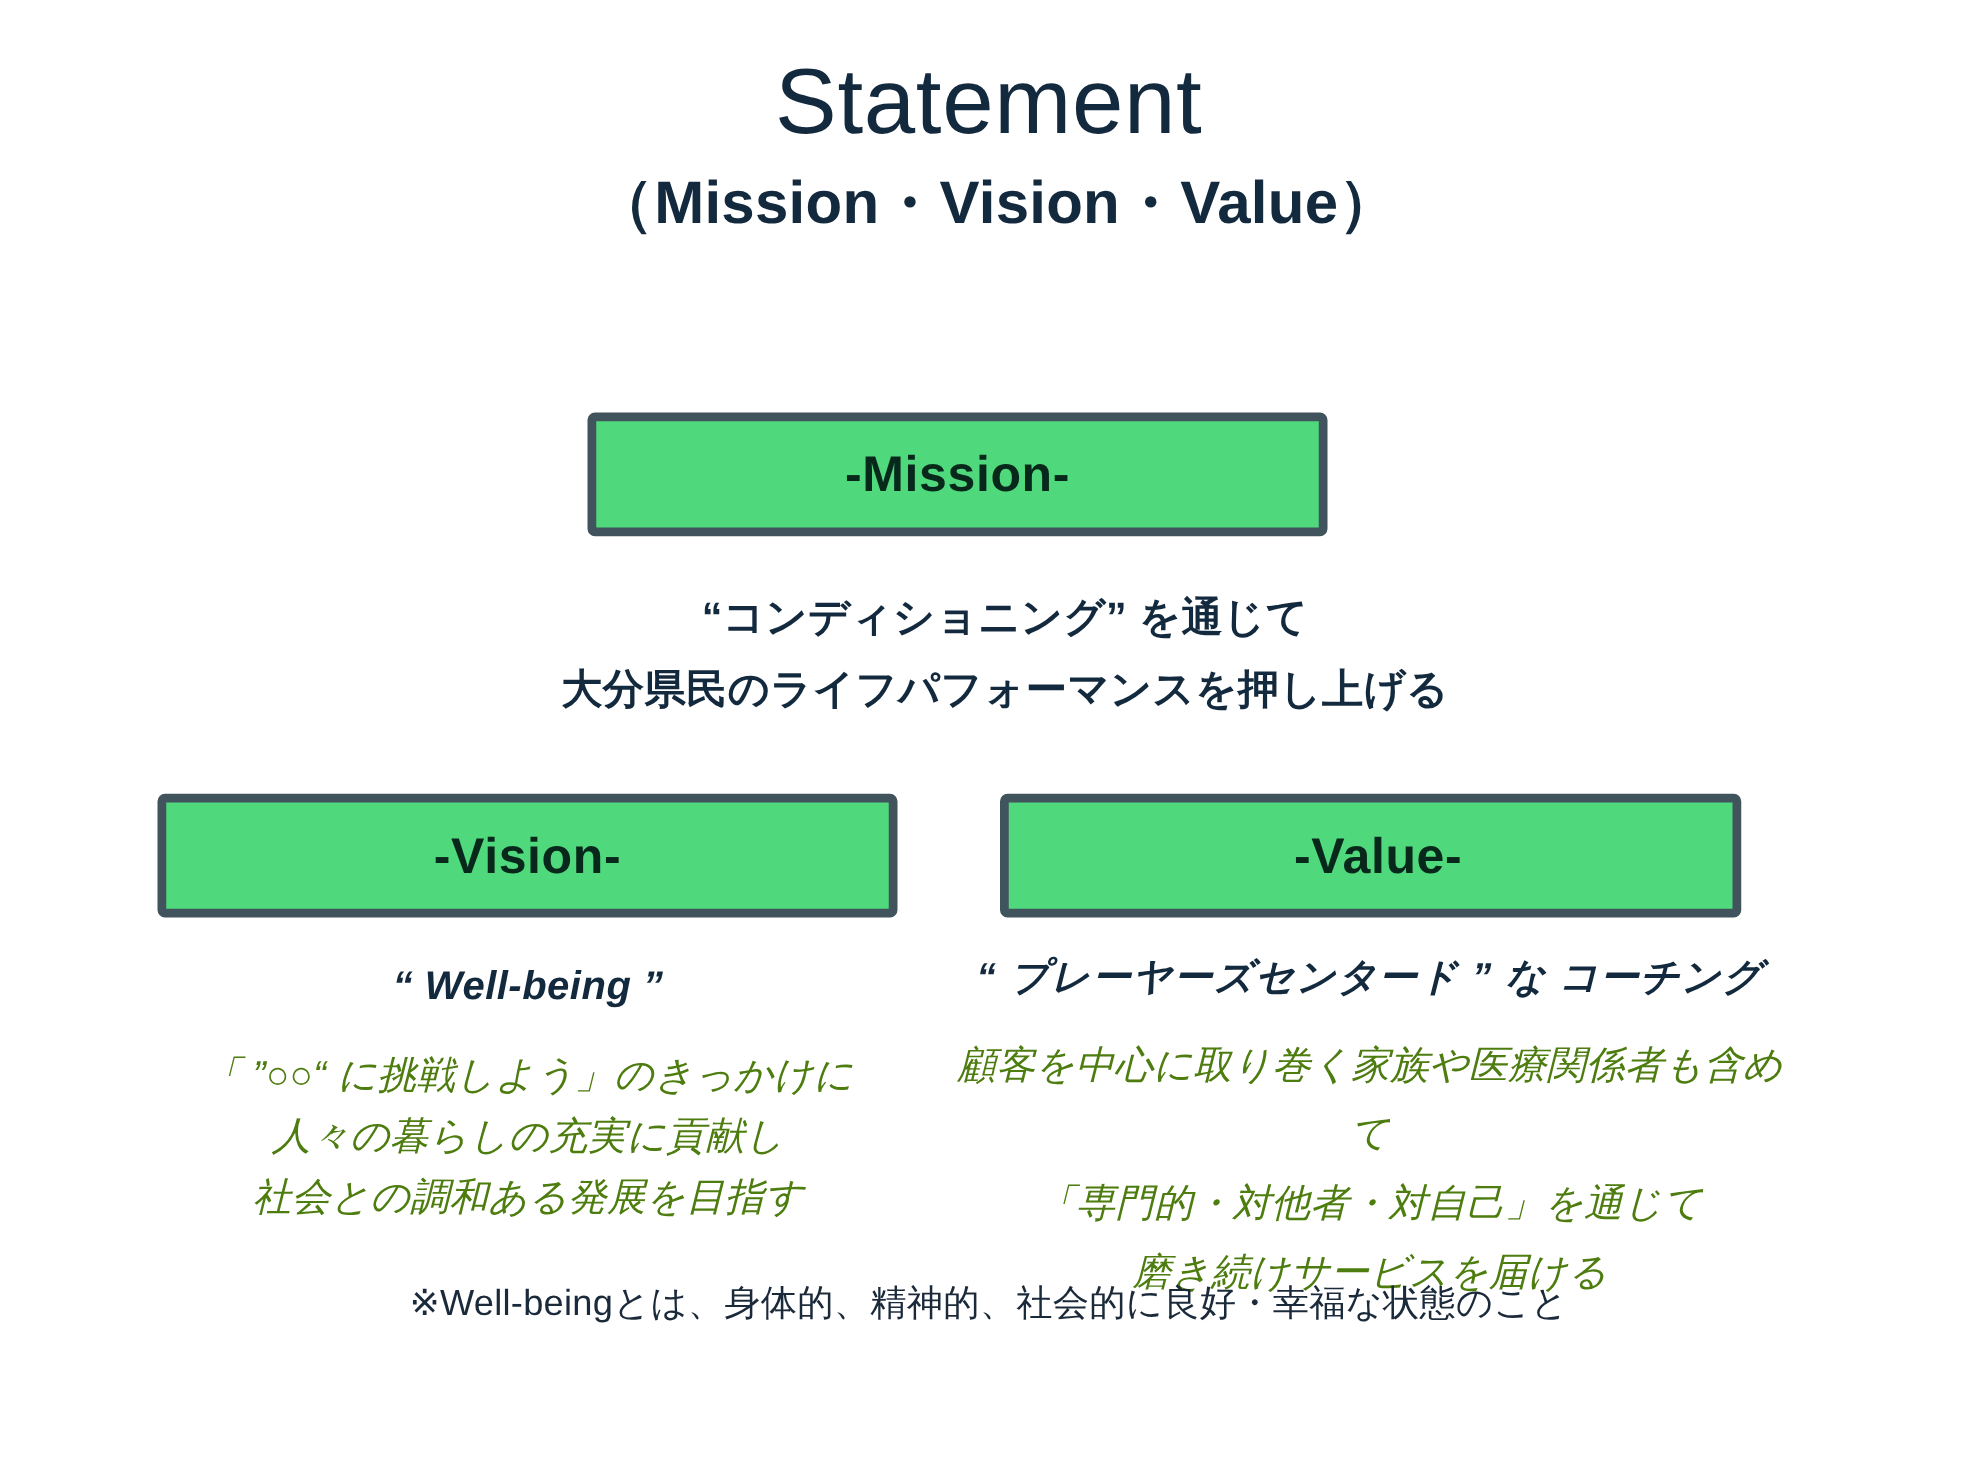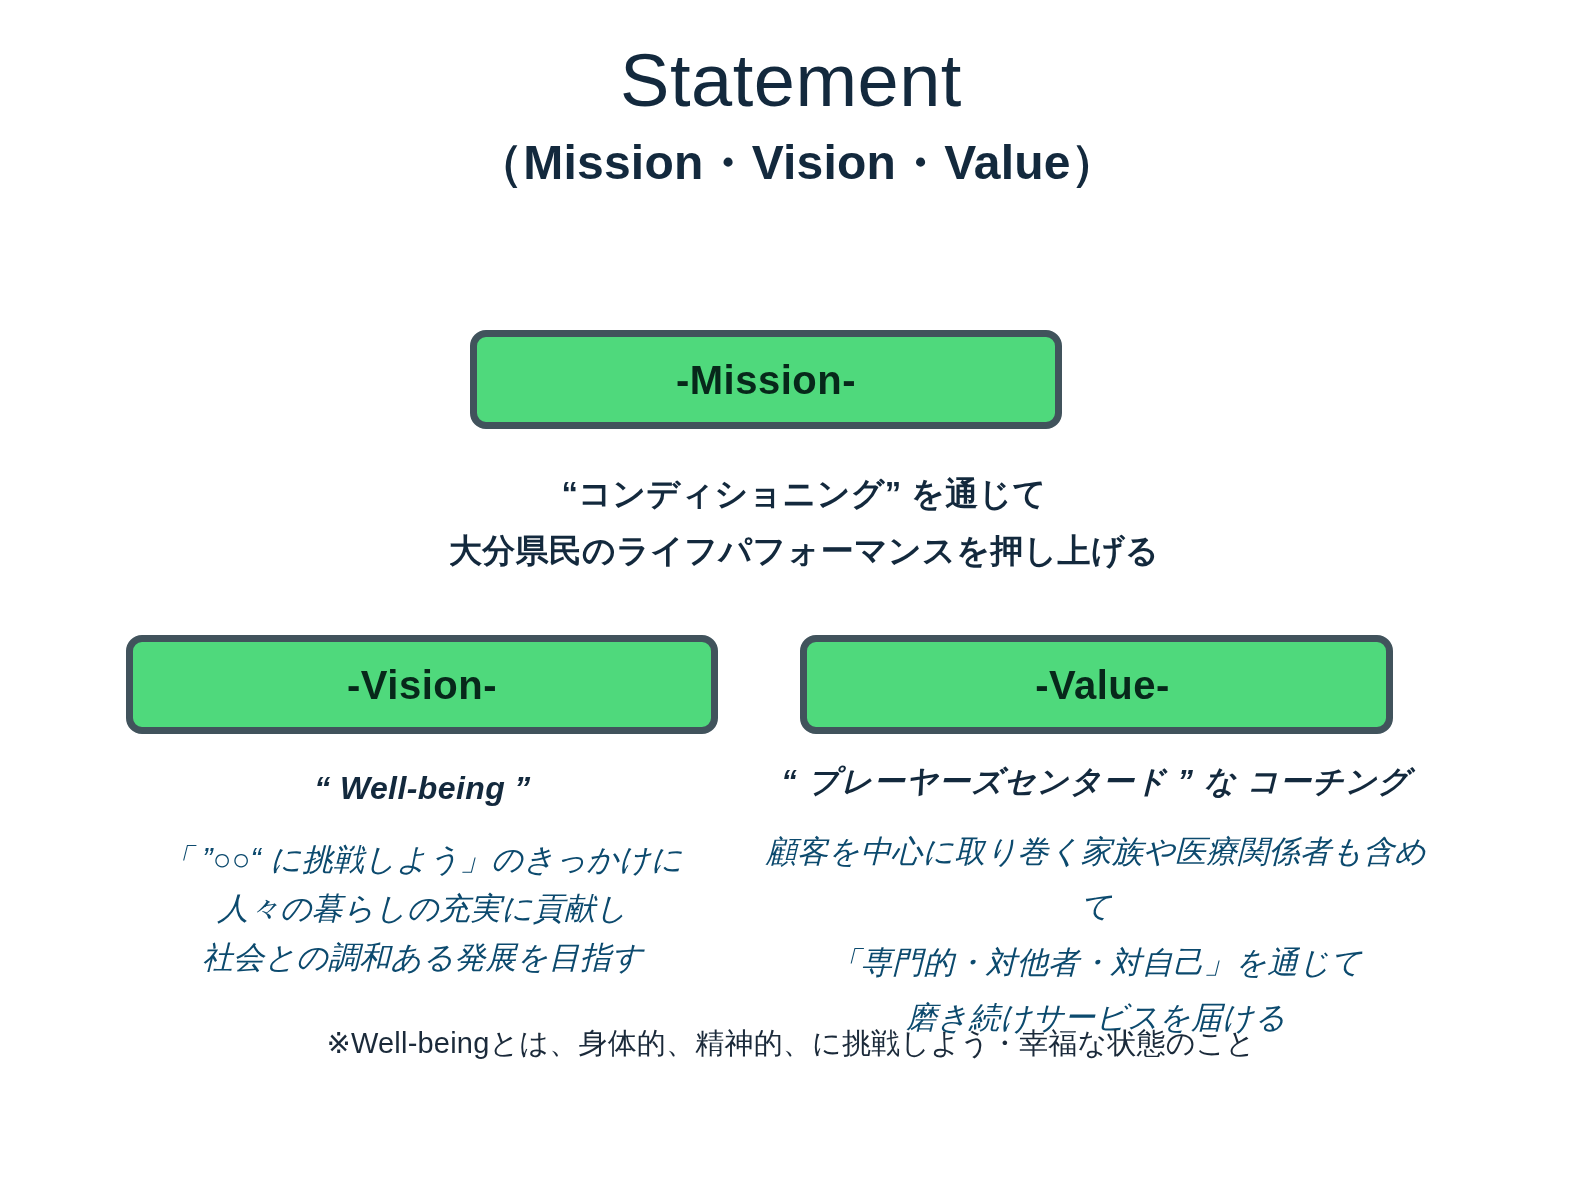--- a/index.html
+++ b/index.html
@@ -50,21 +50,21 @@
     color: #13293d;
     letter-spacing: 0.2px;
   }
 
   
   .label-box {
     position: absolute;
     box-sizing: border-box;
     background: #4fd97c;
     border: 7px solid #41535c;
-    border-radius: 16px;
+    border-radius: 6px;
     display: flex;
     align-items: center;
     justify-content: center;
   }
 
   .label-box .label-text {
     font-size: 40px;
     font-weight: bold;
     color: #07281a;
     letter-spacing: 0.5px;
@@ -145,21 +145,21 @@
   }
 
   .col-body {
     margin-top: 26px;
   }
 
   .col-body .line {
     font-size: 31px;
     font-weight: 400;
     line-height: 1.58;
-    color: #0c4a6e;
+    color: #4d7c0f;
     letter-spacing: 0.2px;
   }
 
   #value-col .col-body {
     margin-top: 22px;
   }
 
   #value-col .col-body .line {
     line-height: 1.78;
   }
@@ -216,15 +216,15 @@
 
   <div class="col" id="value-col">
     <div class="col-headline">“ プレーヤーズセンタード ” な コーチング</div>
     <div class="col-body">
       <div class="line">顧客を中心に取り巻く家族や医療関係者も含めて</div>
       <div class="line">「専門的・対他者・対自己」を通じて</div>
       <div class="line">磨き続けサービスを届ける</div>
     </div>
   </div>
 
-  <div class="footnote">※Well-beingとは、身体的、精神的、に挑戦しよう・幸福な状態のこと</div>
+  <div class="footnote">※Well-beingとは、身体的、精神的、社会的に良好・幸福な状態のこと</div>
 
 </div>
 
 </body></html>

